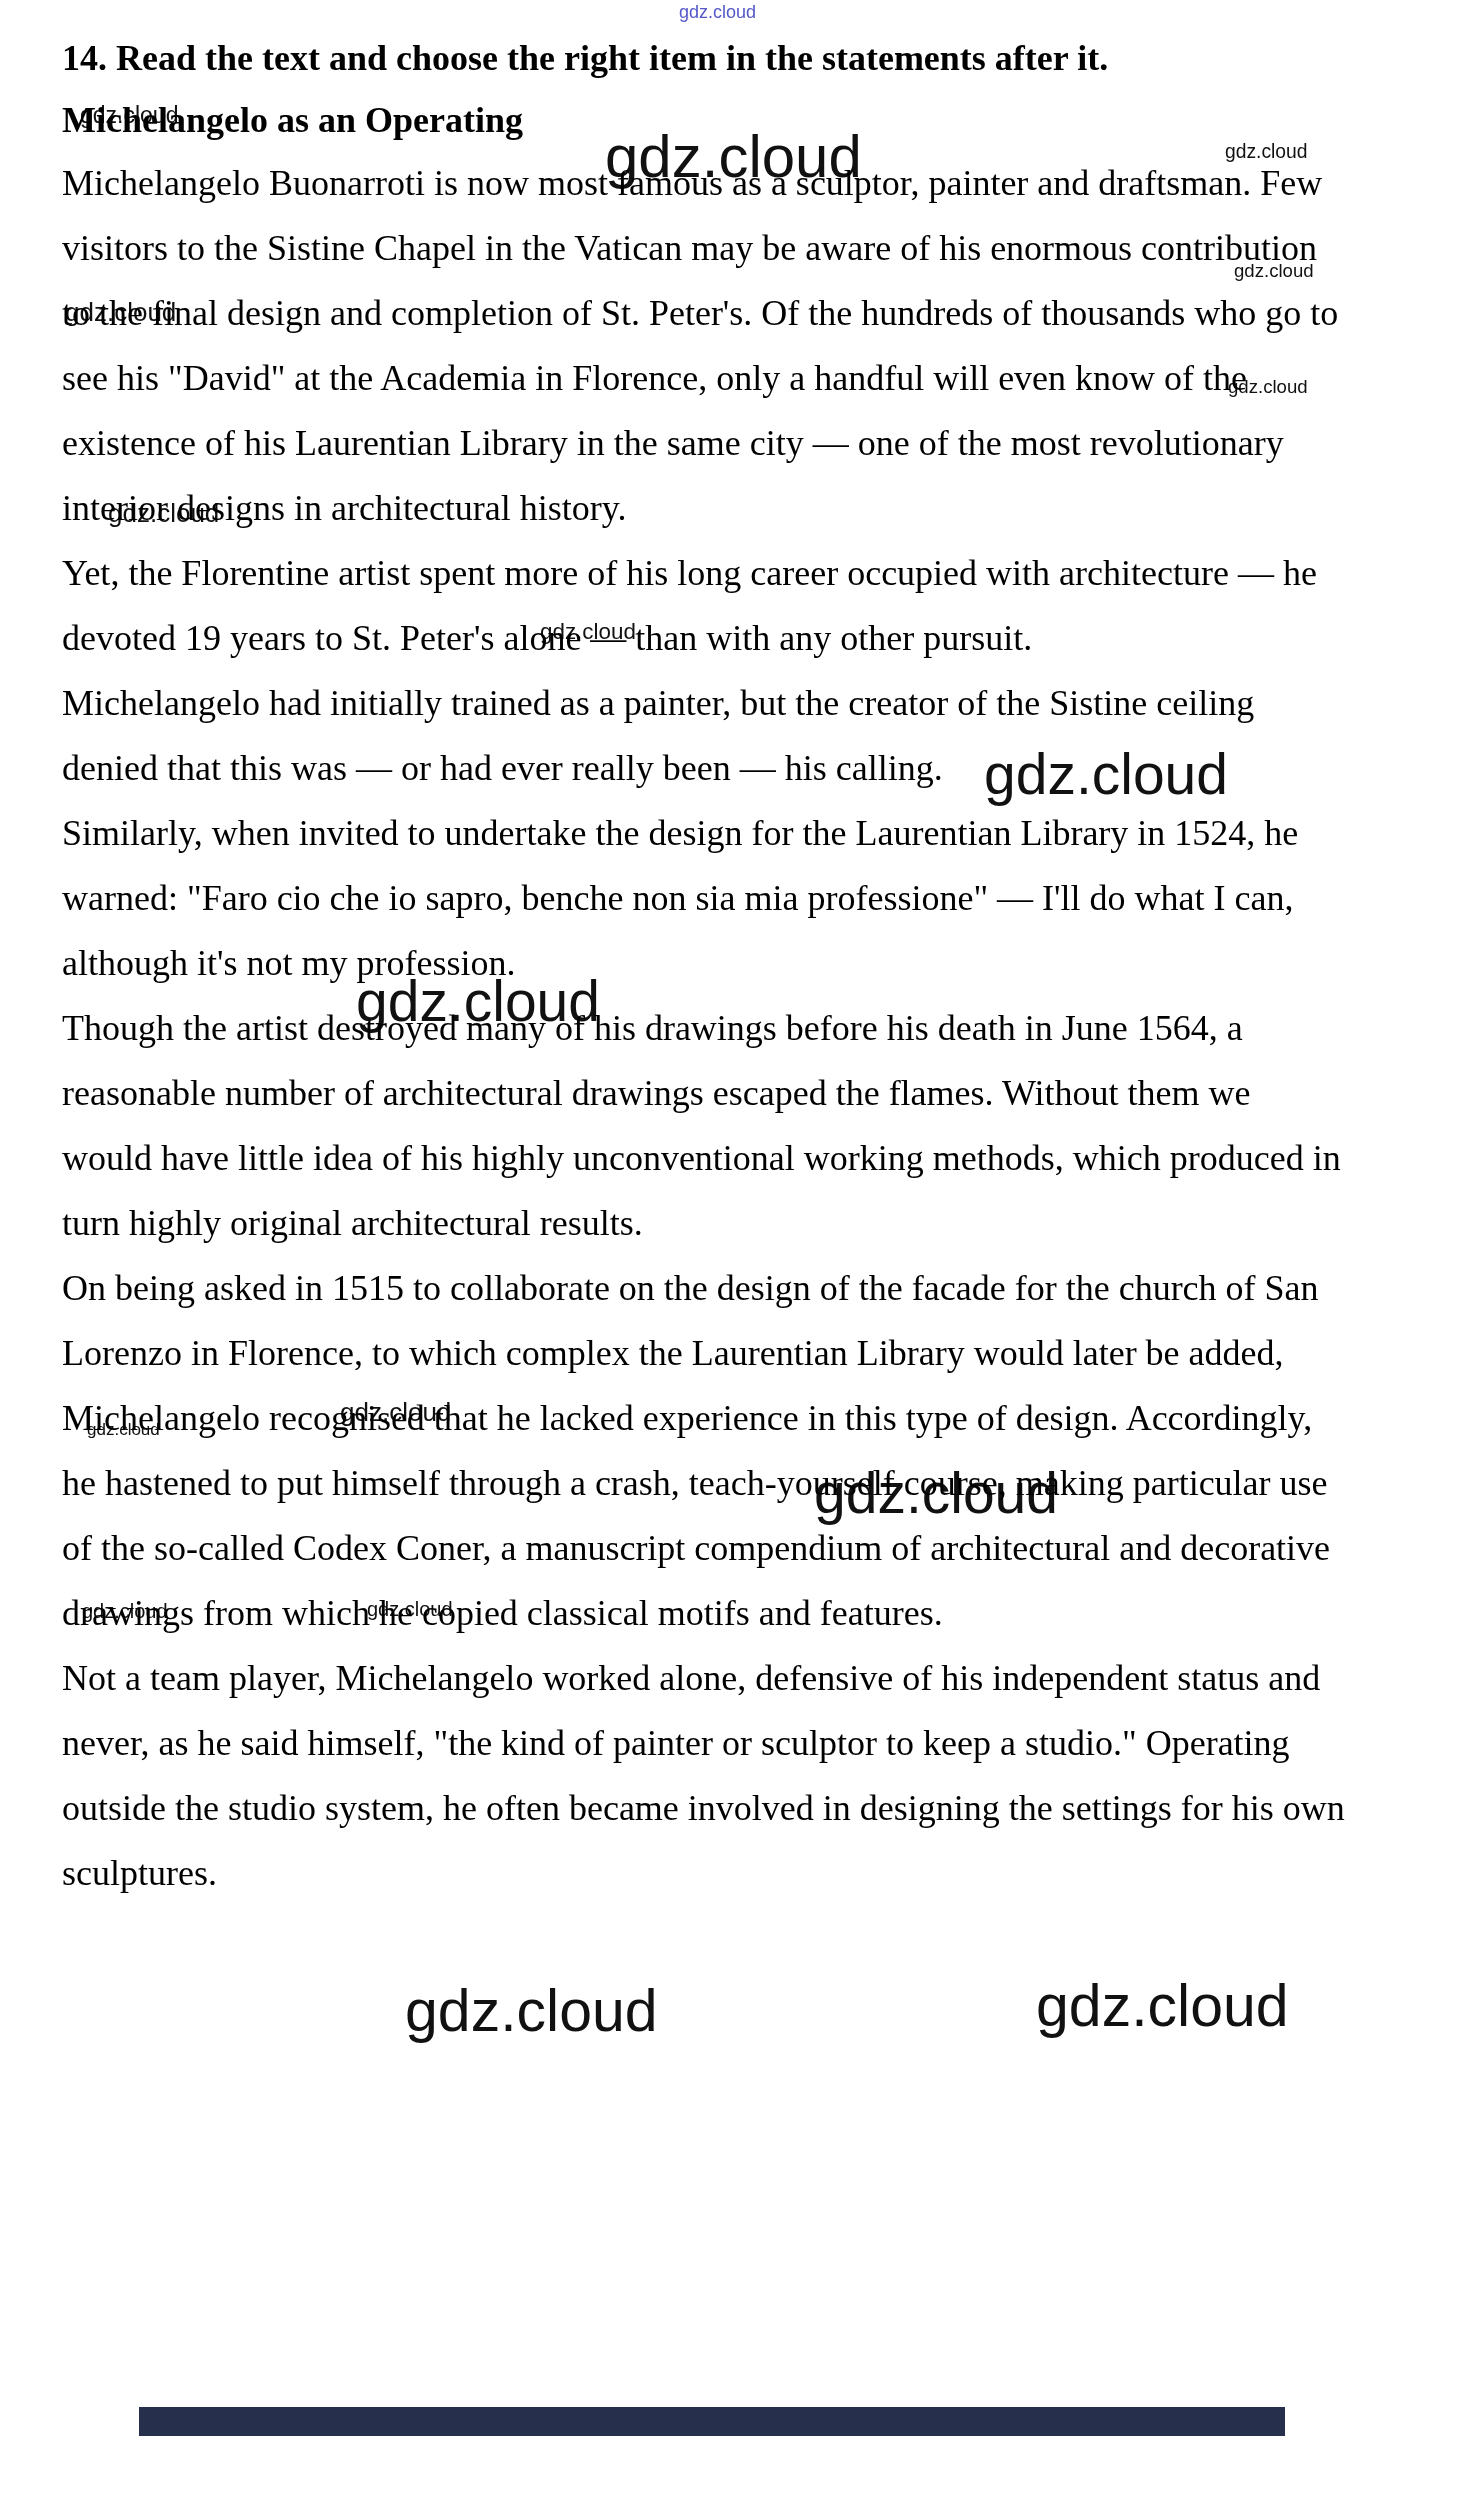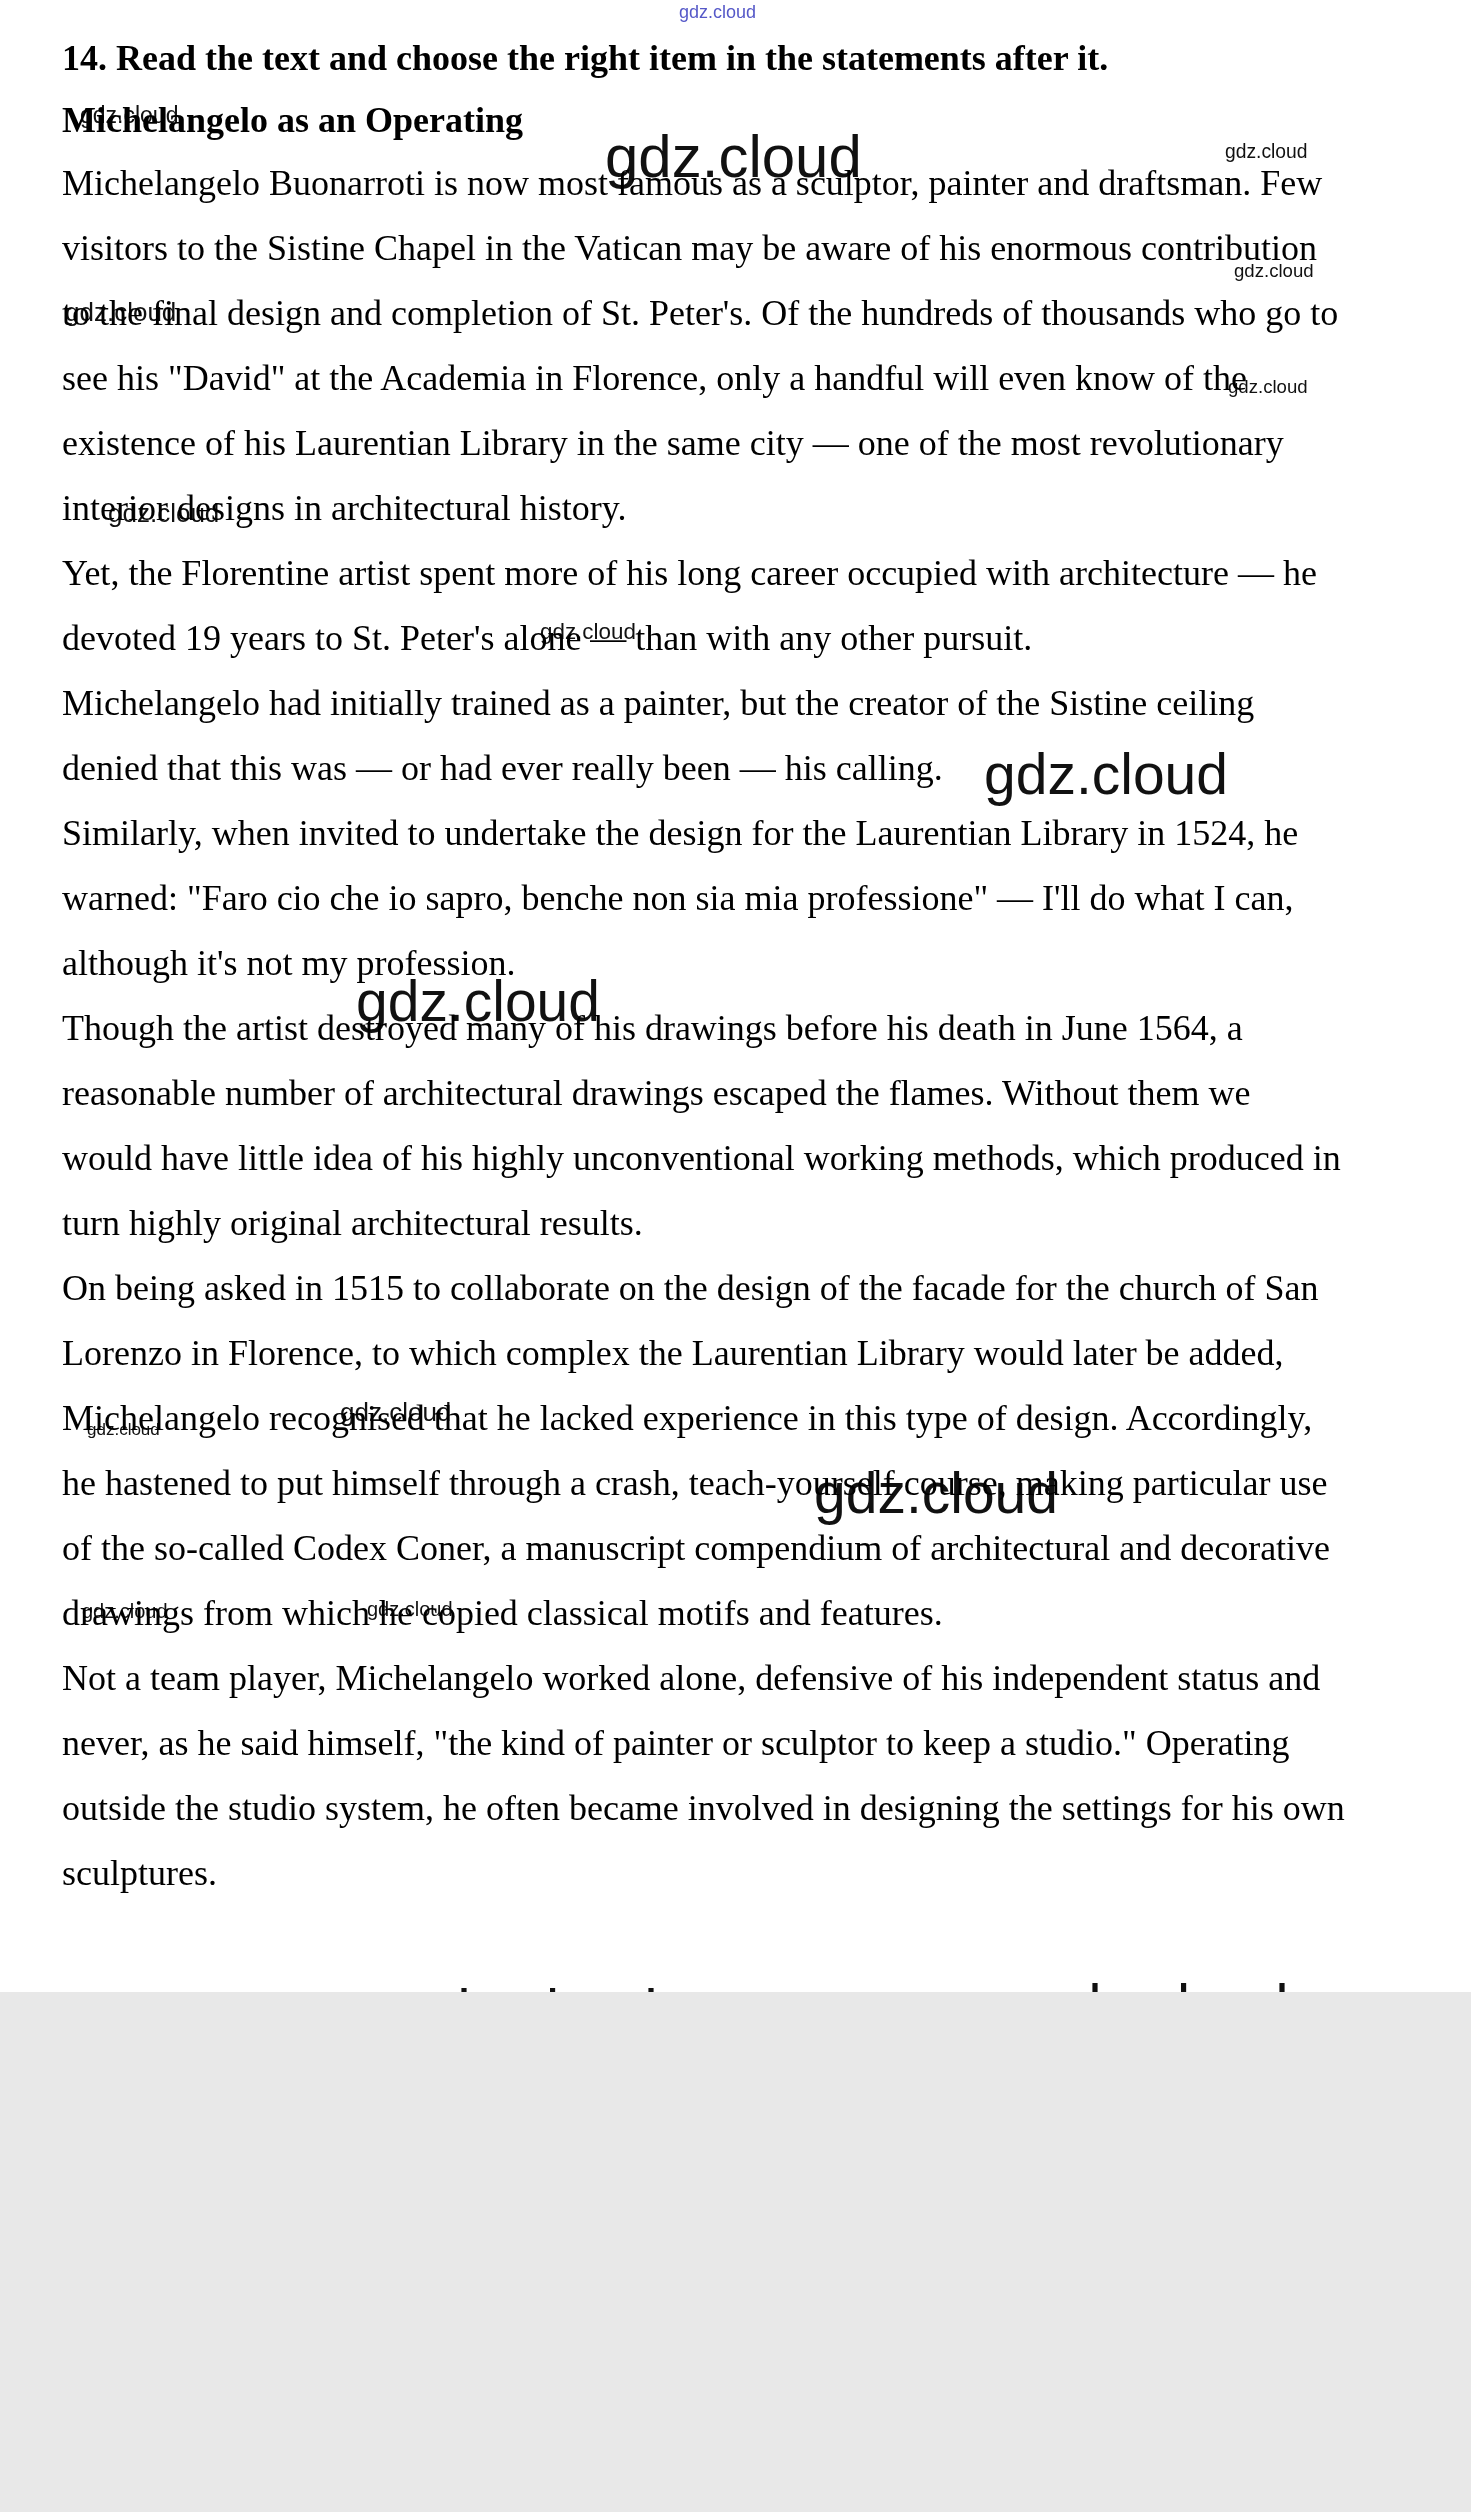--- a/index.html
+++ b/index.html
@@ -1,19 +1,19 @@
 <!DOCTYPE html>
 <html style="font-size:12.4px"><head>
 <meta charset="utf-8">
 <style>
   html, body { margin: 0; padding: 0; background: #e8e8e8; }
   .page {
     position: relative;
     width: 1471px;
-    height: 1992px;
+    height: 2512px;
     background: #ffffff;
     overflow: hidden;
     font-family: "Liberation Serif", serif;
     color: #000000;
   }
   .content {
     position: absolute;
     left: 62px;
     top: 36px;
     width: 1284px;

